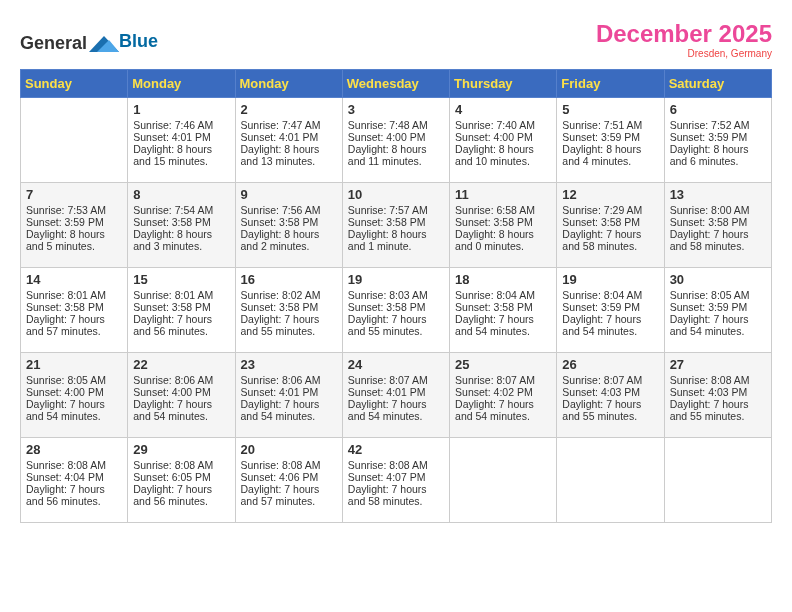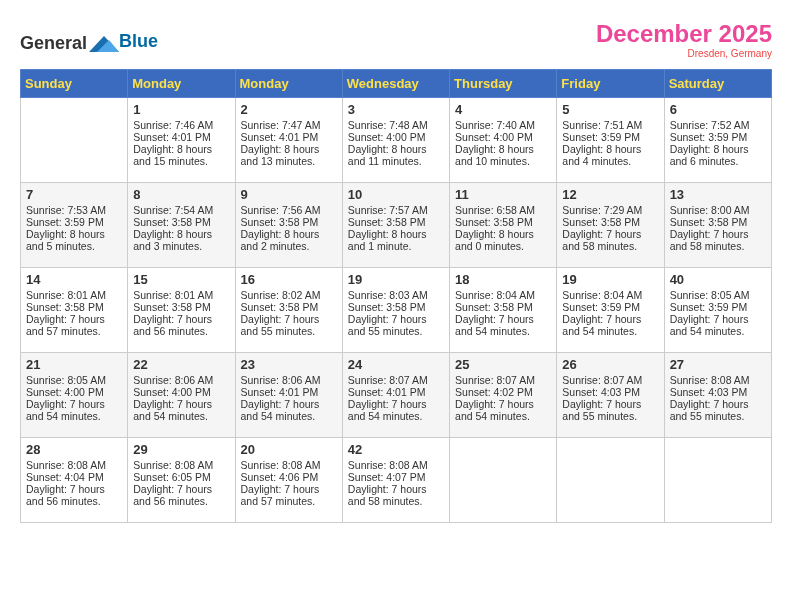--- a/index.html
+++ b/index.html
@@ -237,21 +237,21 @@
           <div>Sunset: 3:58 PM</div>
           <div>Daylight: 7 hours and 54 minutes.</div>
         </td>
         <td>
           <span class="day-num">19</span>
           <div>Sunrise: 8:04 AM</div>
           <div>Sunset: 3:59 PM</div>
           <div>Daylight: 7 hours and 54 minutes.</div>
         </td>
         <td>
-          <span class="day-num">40</span>
+          <span class="day-num">30</span>
           <div>Sunrise: 8:05 AM</div>
           <div>Sunset: 3:59 PM</div>
           <div>Daylight: 7 hours and 54 minutes.</div>
         </td>
       </tr>
       <tr>
         <td>
           <span class="day-num">21</span>
           <div>Sunrise: 8:05 AM</div>
           <div>Sunset: 4:00 PM</div>

